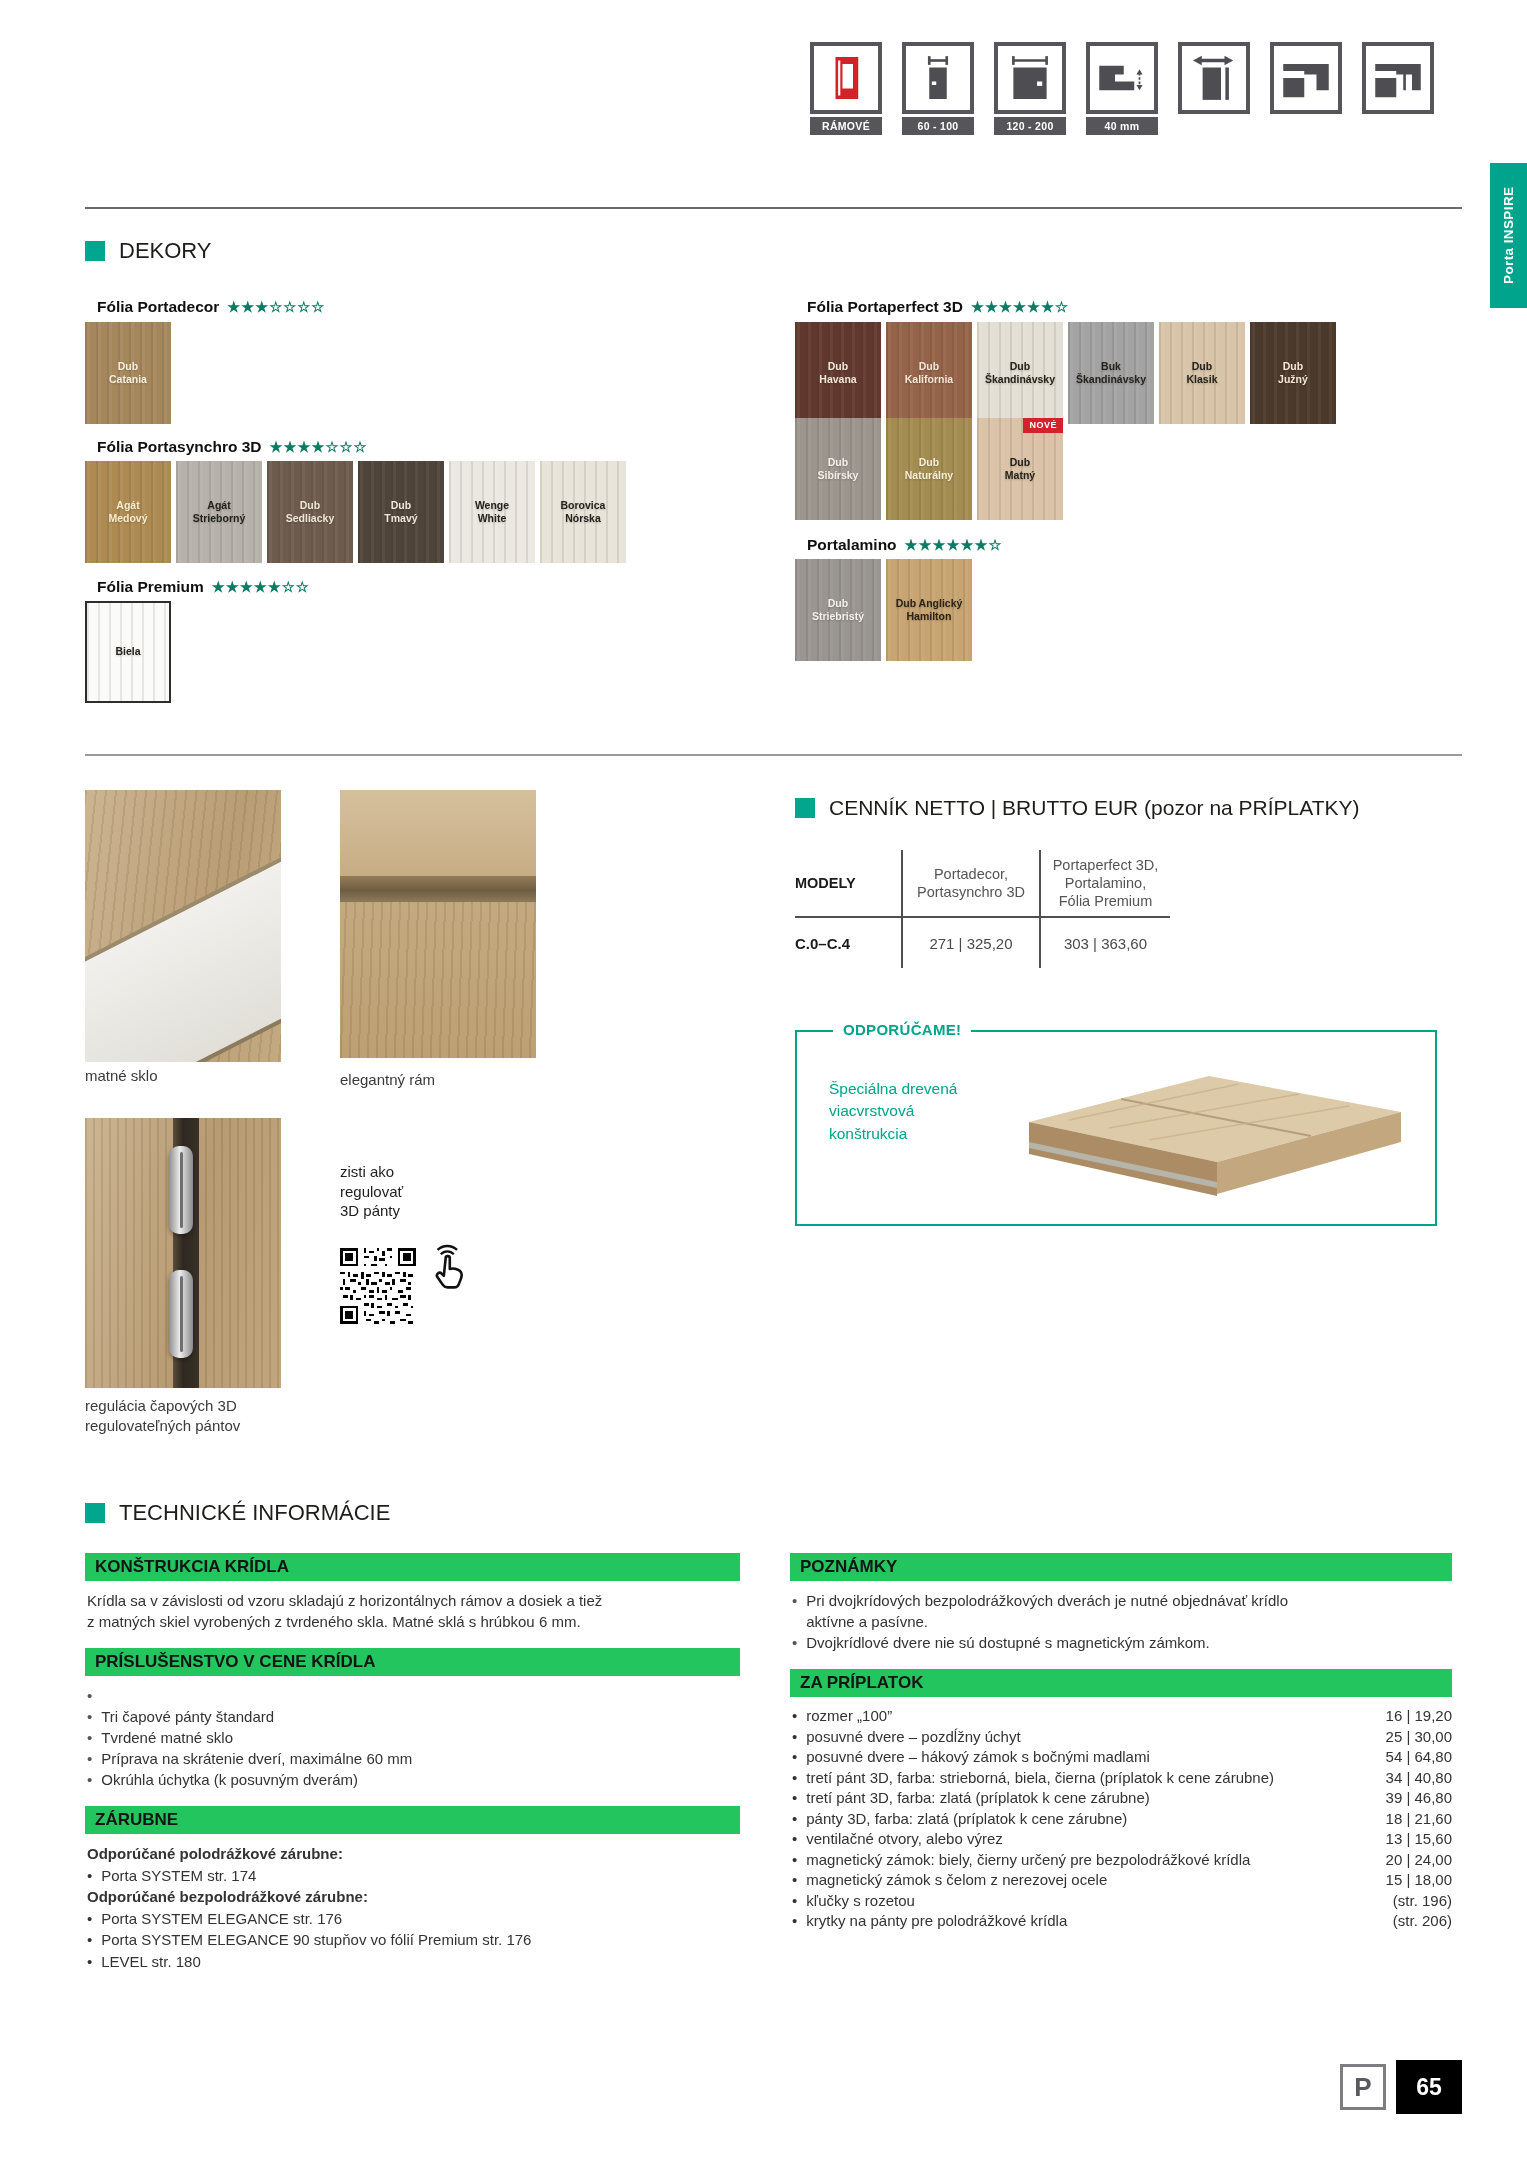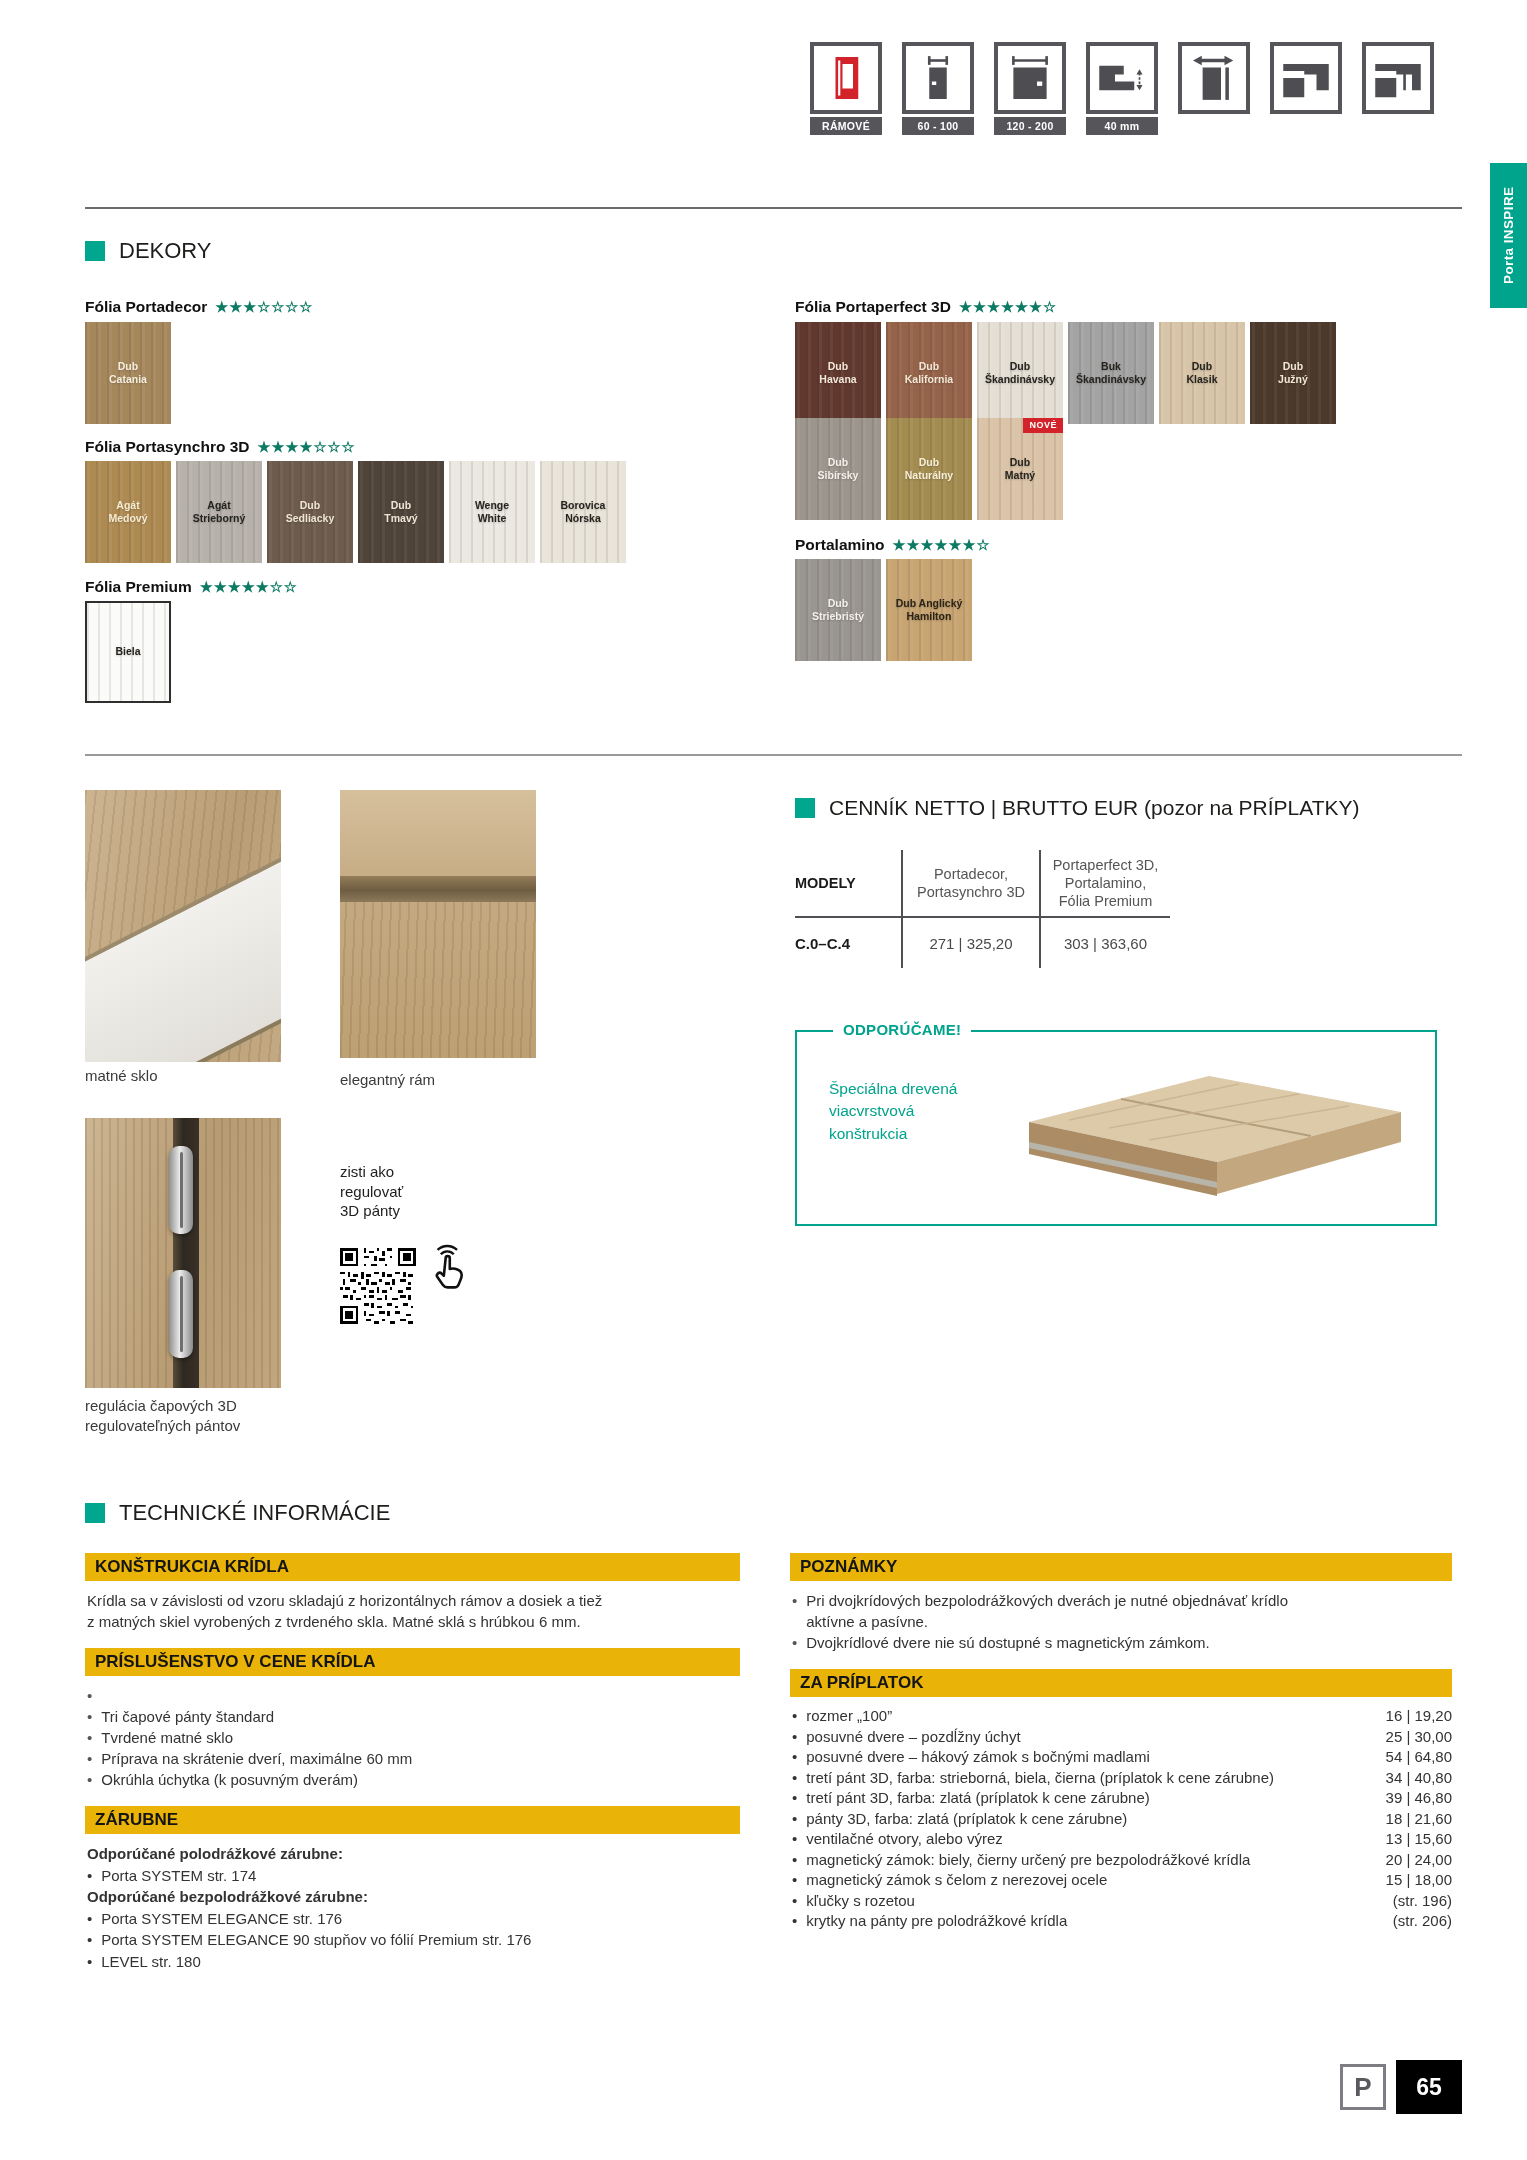--- a/index.html
+++ b/index.html
@@ -13,21 +13,21 @@
   
   .side-tab{right:0;top:163px;width:37px;height:145px;background:#00a38b;color:#fff;font-size:13.5px;font-weight:bold;writing-mode:vertical-rl;transform:rotate(180deg);display:flex;align-items:center;justify-content:center;letter-spacing:.4px;position:absolute;}
   .p-logo{left:1340px;top:2064px;width:46px;height:46px;border:3px solid #7d7d83;box-sizing:border-box;display:flex;align-items:center;justify-content:center;font-size:26px;font-weight:bold;color:#5a5a5e;position:absolute;}
   .page-num{left:1396px;top:2060px;width:66px;height:54px;background:#000000;color:#fff;display:flex;align-items:center;justify-content:center;font-size:23px;font-weight:bold;position:absolute;}
   
   .rule{height:2px;background:#6b6b6e;position:absolute;}
   .sec-head{display:flex;align-items:center;gap:14px;font-size:22px;color:#1d1d1b;position:absolute;}
   .sq{width:20px;height:20px;background:#00a68e;flex:0 0 auto;}
   .sec-head b{font-weight:normal;}
   
-  .grp-head{position:absolute;font-size:15.5px;font-weight:bold;color:#101010;white-space:nowrap;}
+  .grp-head{position:absolute;font-size:15.5px;font-weight:bold;color:#101010;white-space:nowrap;margin-left:12px;}
   .grp-head .stars{color:#0d7a64;font-weight:bold;letter-spacing:1px;margin-left:8px;font-size:14.5px;}
   .swatch-row{position:absolute;display:flex;gap:5px;}
   .swatch{width:86px;height:102px;position:relative;display:flex;align-items:center;justify-content:center;text-align:center;font-size:10.5px;font-weight:bold;line-height:1.25;box-sizing:border-box;overflow:hidden;}
   .swatch::after{content:"";position:absolute;inset:0;background:repeating-linear-gradient(90deg,rgba(60,40,20,.10) 0 2px,rgba(255,255,255,.05) 2px 5px,transparent 5px 11px);}
   .swatch .nm{position:relative;z-index:1;white-space:pre-line;padding:0 2px;text-shadow:0 1px 2px rgba(0,0,0,.18);}
   .swatch .nove{position:absolute;z-index:2;top:0;right:0;background:#d2232a;color:#fff;font-size:9px;font-weight:bold;padding:2px 6px;letter-spacing:.5px;}
   
   .price-table{left:795px;top:850px;width:375px;display:grid;grid-template-columns:106px 138px 131px;position:absolute;font-size:15px;}
   .pt-c{display:flex;align-items:center;justify-content:center;text-align:center;}
   .pt-head{height:66px;border-bottom:2px solid #4f4f54;color:#555;font-size:14.5px;line-height:1.25;white-space:pre-line;}
@@ -44,21 +44,21 @@
   .grain{position:absolute;inset:0;background:repeating-linear-gradient(96deg,rgba(80,55,25,.12) 0 2px,transparent 2px 10px);}
   .glass-band{position:absolute;left:-60px;top:120px;width:340px;height:140px;background:linear-gradient(180deg,#f1f0ec,#e1dfd8);border-top:4px solid #9b8a6c;border-bottom:4px solid #8a7a5e;transform:rotate(-27deg);}
   .edge-groove{position:absolute;left:0;top:32%;width:100%;height:26px;background:linear-gradient(180deg,#937c58,#6f5d42 55%,#8d795a);}
   .edge-top{position:absolute;left:0;top:0;width:100%;height:32%;background:linear-gradient(180deg,#d6c09c,#c6ad86);}
   .hinge-gap{position:absolute;left:45%;top:0;width:13%;height:100%;background:linear-gradient(90deg,#5a4d3a,#2e2820 40%,#3a3129);}
   .hinge{position:absolute;left:43%;width:24px;height:88px;background:linear-gradient(90deg,#8f8f8f,#ececec 45%,#8a8a8a);border-radius:10px;box-shadow:0 2px 4px rgba(0,0,0,.35);}
   .hinge::after{content:"";position:absolute;left:50%;top:6px;bottom:6px;width:3px;margin-left:-1.5px;background:#6f6f6f;border-radius:2px;}
   .caption{position:absolute;font-size:15px;color:#3a3a3a;line-height:1.3;white-space:pre-line;}
   
   .col{position:absolute;font-size:15px;color:#333;}
-  .bar{background:#eab308;font-weight:bold;font-size:17px;color:#151515;padding:4px 10px;margin-bottom:9px;}
+  .bar{background:#22c55e;font-weight:bold;font-size:17px;color:#151515;padding:4px 10px;margin-bottom:9px;}
   .bar.mt{margin-top:16px;}
   .body-text{line-height:21px;white-space:pre-line;margin:0 0 2px 2px;}
   .bullet-line{display:flex;gap:9px;line-height:21px;margin-left:2px;}
   .bullet-line .b{color:#555;flex:0 0 auto;}
   .bullet-line .t{white-space:pre-line;}
   .price-row{display:flex;gap:9px;line-height:20.5px;margin-left:2px;}
   .price-row .t{flex:1;}
   .price-row .p{white-space:nowrap;color:#333;}
   .zr{display:flex;gap:9px;line-height:21.5px;margin-left:2px;}
 </style>

